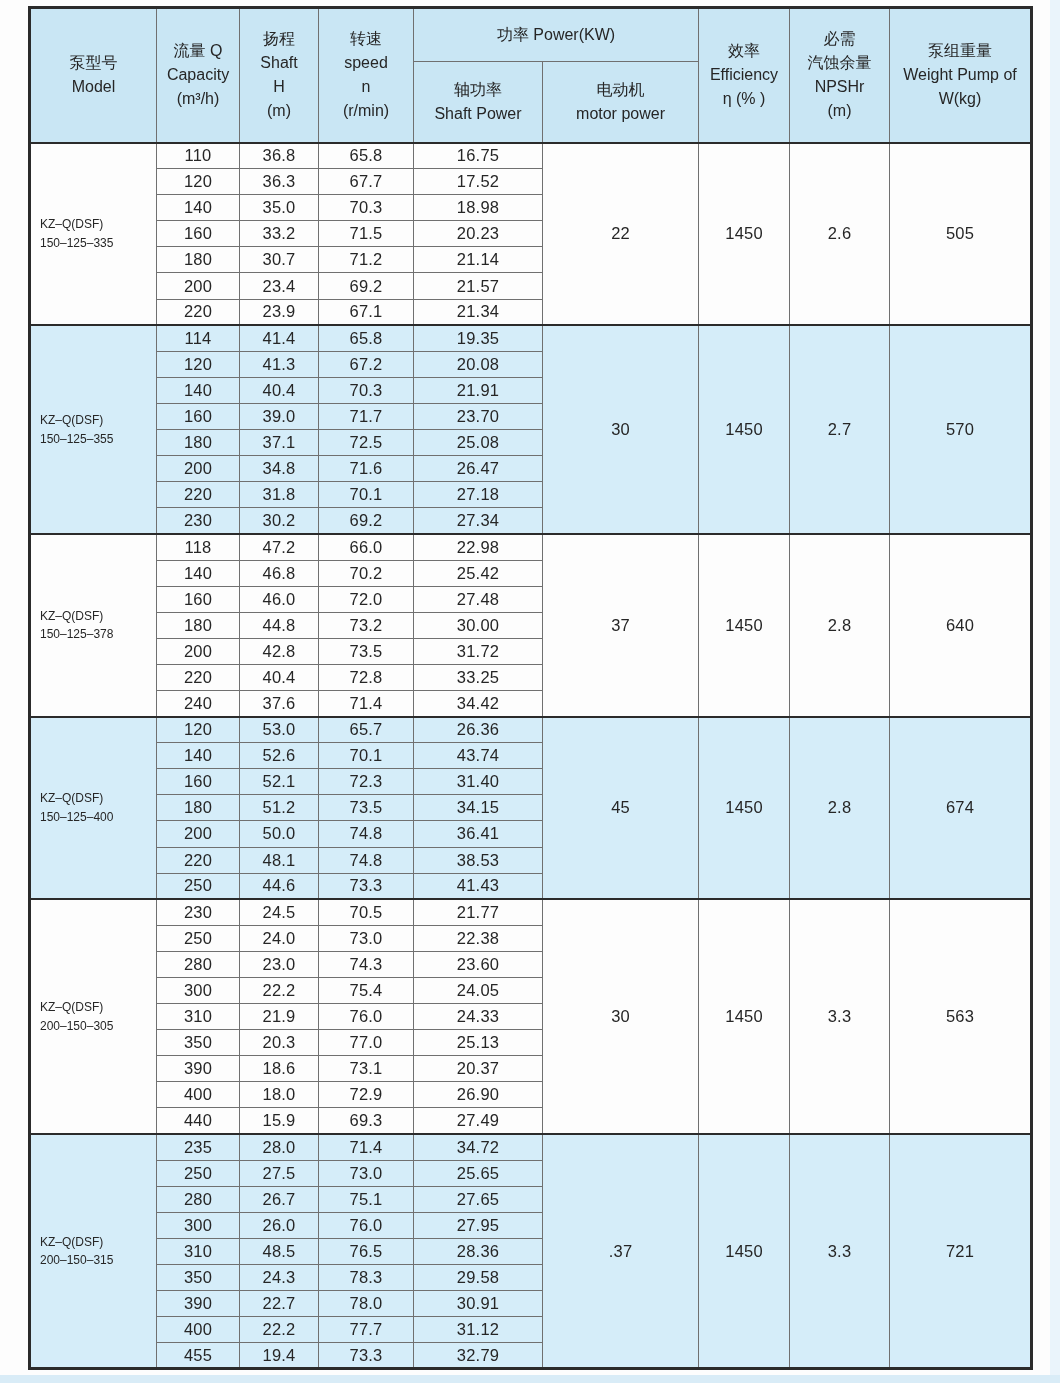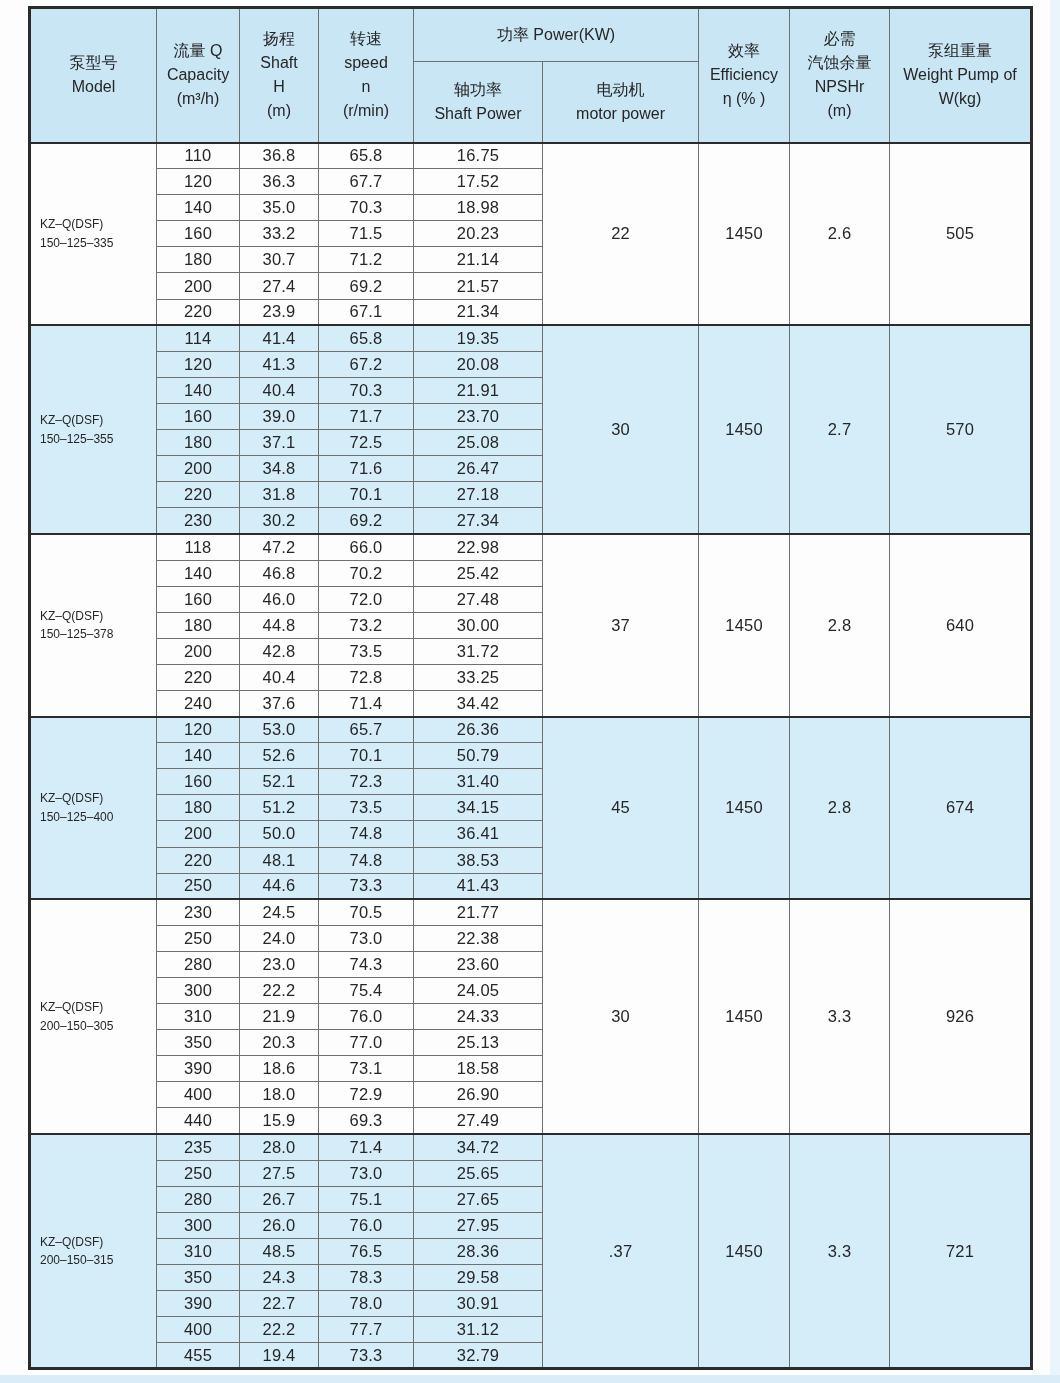--- a/index.html
+++ b/index.html
@@ -167,21 +167,21 @@
           <td class="num">20.23</td>
         </tr>
         <tr class="">
           <td class="num">180</td>
           <td class="num">30.7</td>
           <td class="num">71.2</td>
           <td class="num">21.14</td>
         </tr>
         <tr class="">
           <td class="num">200</td>
-          <td class="num">27.4</td>
+          <td class="num">23.4</td>
           <td class="num">69.2</td>
           <td class="num">21.57</td>
         </tr>
         <tr class="">
           <td class="num">220</td>
           <td class="num">23.9</td>
           <td class="num">67.1</td>
           <td class="num">21.34</td>
         </tr>
         <tr class="shaded group-start">
@@ -301,21 +301,21 @@
           <td class="num">26.36</td>
           <td rowspan="7" class="num">45</td>
           <td rowspan="7" class="num">1450</td>
           <td rowspan="7" class="num">2.8</td>
           <td rowspan="7" class="num">674</td>
         </tr>
         <tr class="shaded ">
           <td class="num">140</td>
           <td class="num">52.6</td>
           <td class="num">70.1</td>
-          <td class="num">50.79</td>
+          <td class="num">43.74</td>
         </tr>
         <tr class="shaded ">
           <td class="num">160</td>
           <td class="num">52.1</td>
           <td class="num">72.3</td>
           <td class="num">31.40</td>
         </tr>
         <tr class="shaded ">
           <td class="num">180</td>
           <td class="num">51.2</td>
@@ -345,21 +345,21 @@
             <div>KZ–Q(DSF)</div>
             <div>200–150–305</div>
           </td>
           <td class="num">230</td>
           <td class="num">24.5</td>
           <td class="num">70.5</td>
           <td class="num">21.77</td>
           <td rowspan="9" class="num">30</td>
           <td rowspan="9" class="num">1450</td>
           <td rowspan="9" class="num">3.3</td>
-          <td rowspan="9" class="num">926</td>
+          <td rowspan="9" class="num">563</td>
         </tr>
         <tr class="">
           <td class="num">250</td>
           <td class="num">24.0</td>
           <td class="num">73.0</td>
           <td class="num">22.38</td>
         </tr>
         <tr class="">
           <td class="num">280</td>
           <td class="num">23.0</td>
@@ -381,21 +381,21 @@
         <tr class="">
           <td class="num">350</td>
           <td class="num">20.3</td>
           <td class="num">77.0</td>
           <td class="num">25.13</td>
         </tr>
         <tr class="">
           <td class="num">390</td>
           <td class="num">18.6</td>
           <td class="num">73.1</td>
-          <td class="num">18.58</td>
+          <td class="num">20.37</td>
         </tr>
         <tr class="">
           <td class="num">400</td>
           <td class="num">18.0</td>
           <td class="num">72.9</td>
           <td class="num">26.90</td>
         </tr>
         <tr class="">
           <td class="num">440</td>
           <td class="num">15.9</td>

